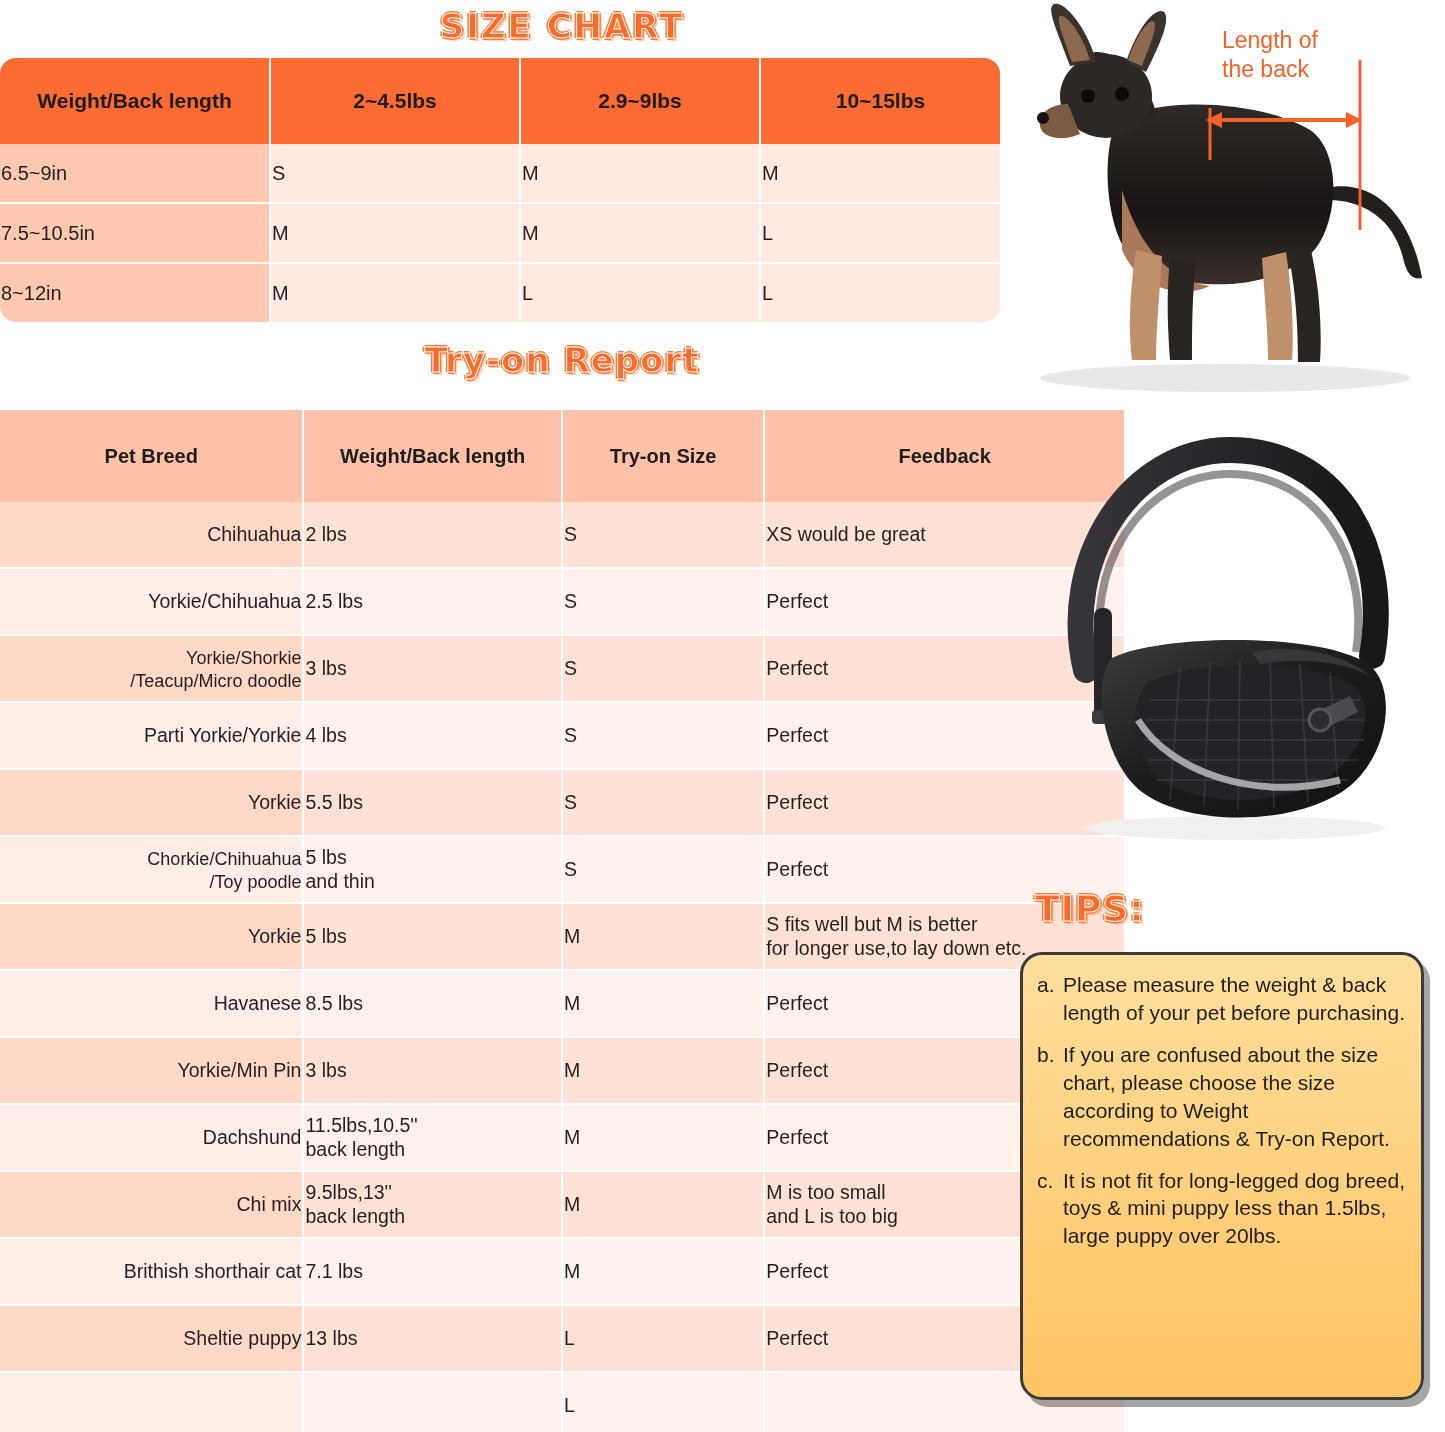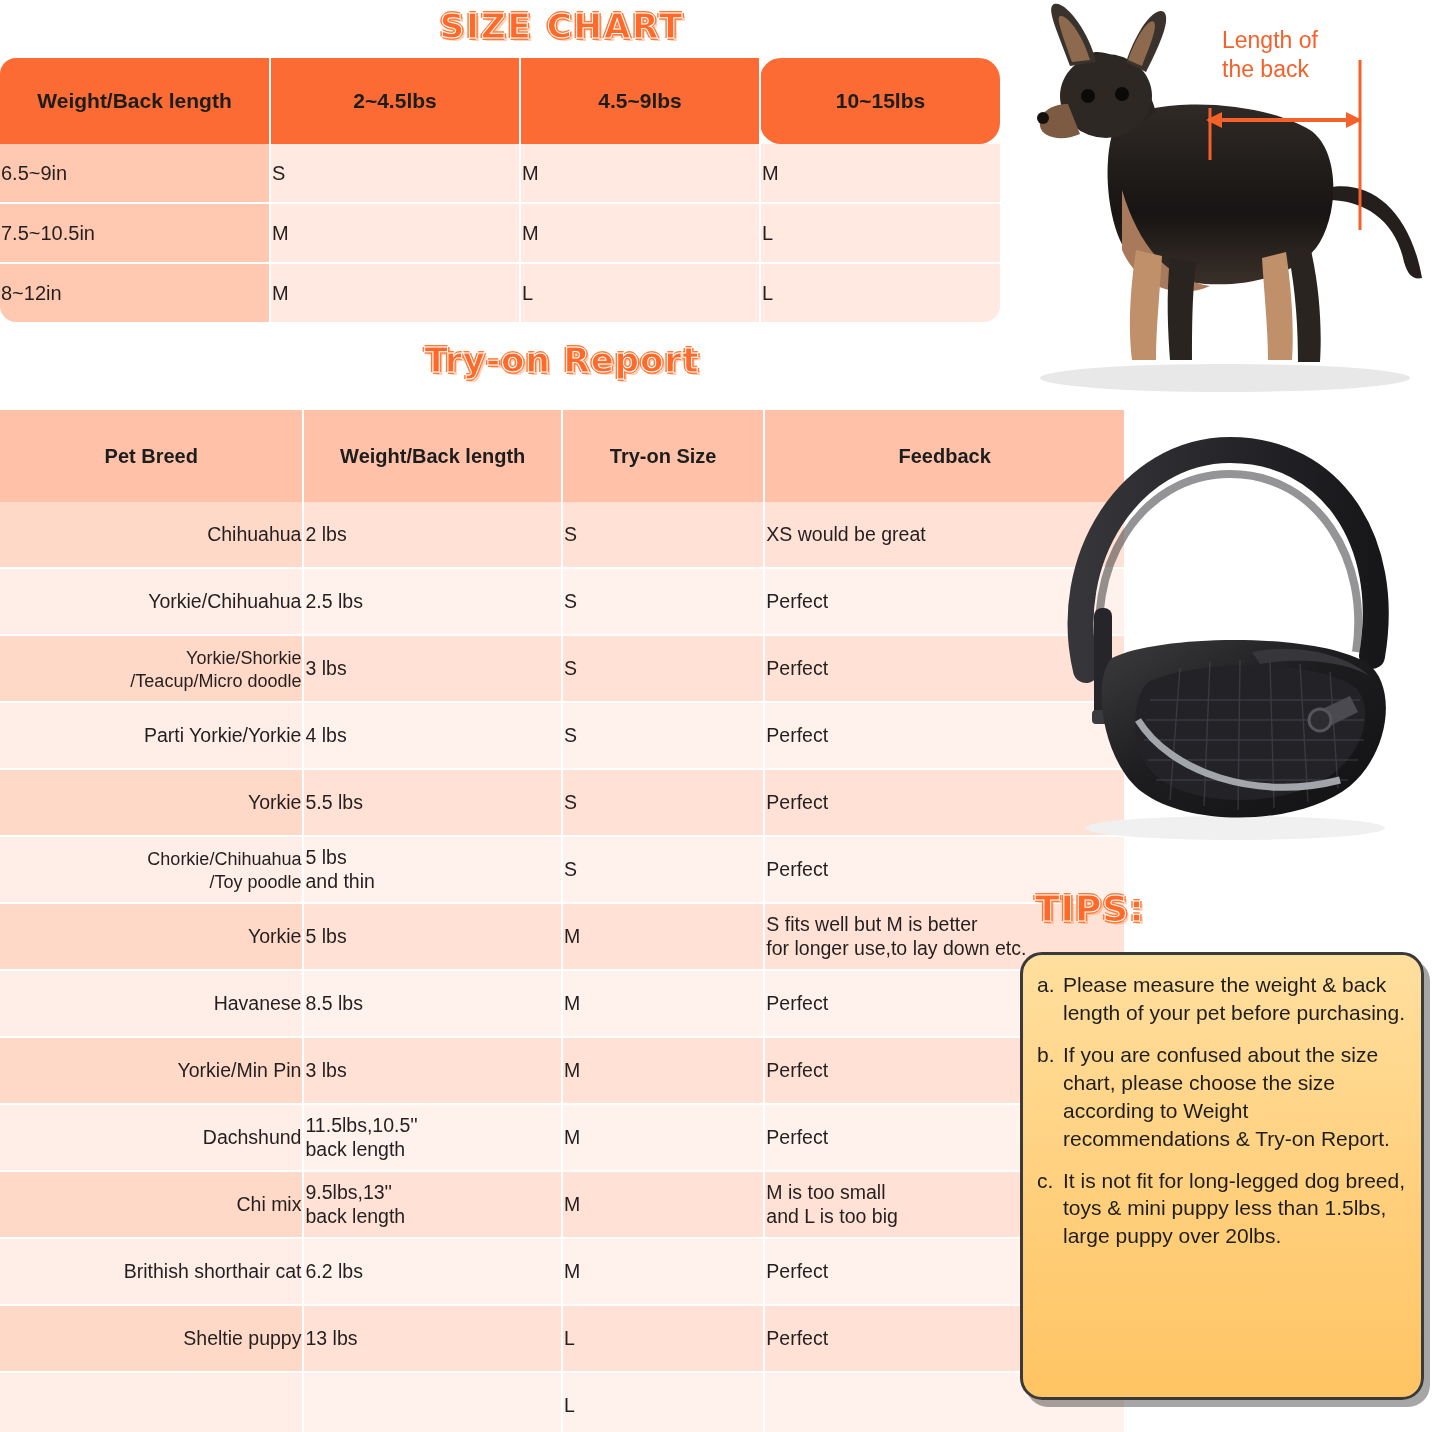--- a/index.html
+++ b/index.html
@@ -74,21 +74,21 @@
   .size-table th {
     background: #fb6b33;
     color: #1d1d1d;
     font-size: 21px;
     font-weight: bold;
     height: 84px;
     border-right: 2px solid #ffffff;
     text-align: center;
     font-family: "Liberation Sans", sans-serif;
   }
-  .size-table th:last-child { border-right: none; border-radius: 21px; }
+  .size-table th:last-child { border-right: none; }
   .size-table td {
     height: 56px;
     font-size: 20px;
     border-right: 2px solid #ffffff;
     border-bottom: 2px solid #ffffff;
     background: #ffe9e0;
   }
   .size-table td:last-child { border-right: none; }
   .size-table td.rowhead {
     background: #ffc9b1;
@@ -218,21 +218,21 @@
         <colgroup>
           <col style="width:270px">
           <col style="width:250px">
           <col style="width:240px">
           <col style="width:240px">
         </colgroup>
         <thead>
           <tr>
             <th>Weight/Back length</th>
             <th>2~4.5lbs</th>
-            <th>4.5~9lbs</th>
+            <th>2.9~9lbs</th>
             <th>10~15lbs</th>
           </tr>
         </thead>
         <tbody id="size-body">
             <tr>
               <td class="rowhead">6.5~9in</td>
               <td>S</td>
               <td>M</td>
               <td>M</td>
             </tr>
@@ -331,21 +331,21 @@
             <td><span>Perfect</span></td>
           </tr>
           <tr>
             <td class="breed"><span>Chi mix</span></td>
             <td><span class="cell-2line">9.5lbs,13''<br>back length</span></td>
             <td>M</td>
             <td><span class="cell-2line">M is too small<br>and L is too big</span></td>
           </tr>
           <tr>
             <td class="breed"><span>Brithish shorthair cat</span></td>
-            <td><span>6.2 lbs</span></td>
+            <td><span>7.1 lbs</span></td>
             <td>M</td>
             <td><span>Perfect</span></td>
           </tr>
           <tr>
             <td class="breed"><span>Sheltie puppy</span></td>
             <td><span>13 lbs</span></td>
             <td>L</td>
             <td><span>Perfect</span></td>
           </tr>
           <tr>

